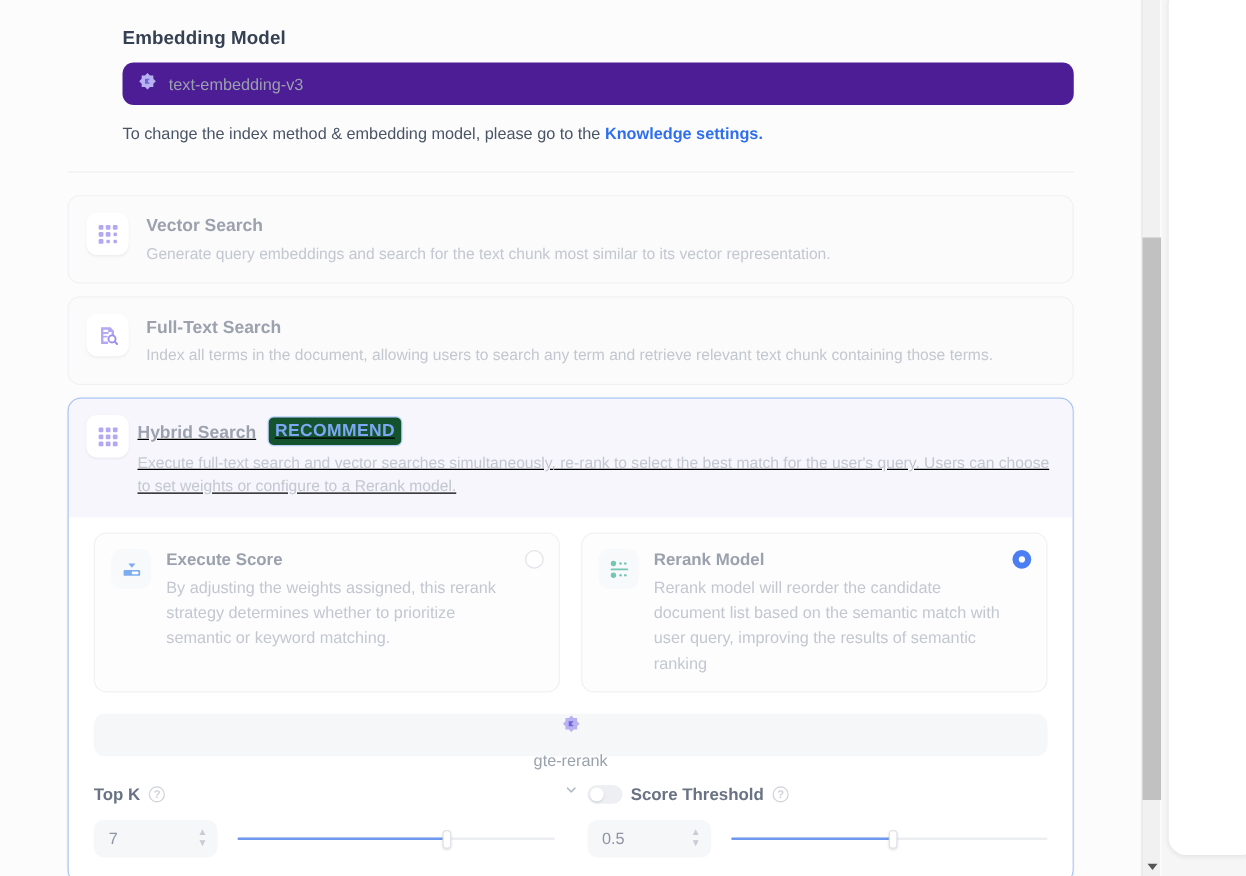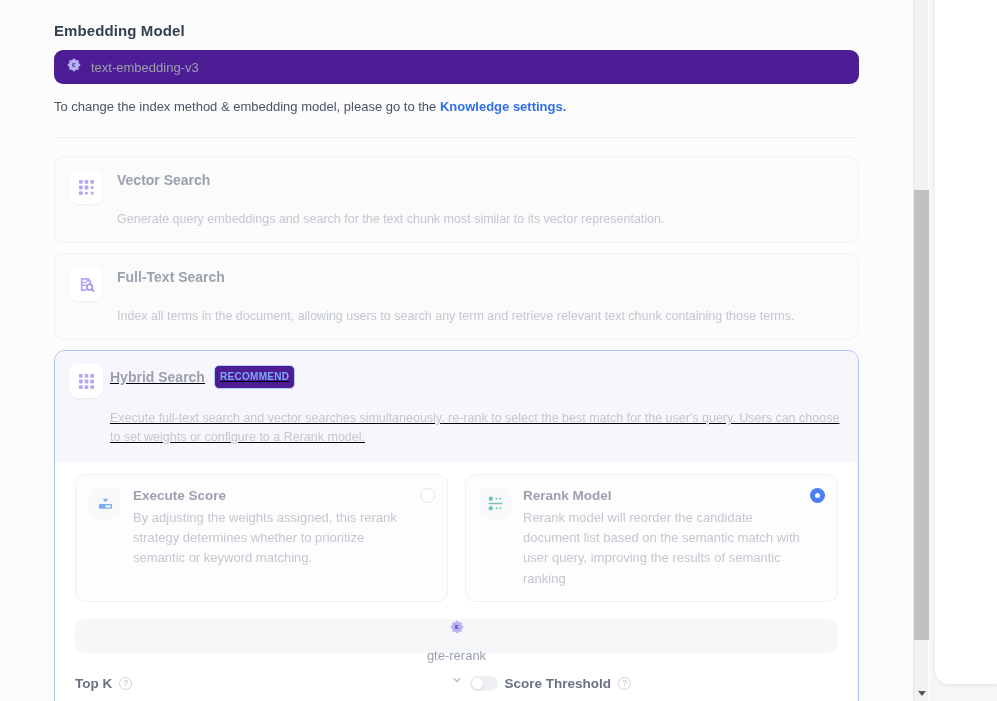--- a/index.html
+++ b/index.html
@@ -18,21 +18,21 @@
     padding: 0 54px;
     overflow: hidden;
   }
 
   .section-title {
     font-size: 15px; font-weight: 700; color: #354052;
     letter-spacing: .1px;
   }
 
   
-  #embedding-block { padding-top: 22px; }
+  #embedding-block { padding-top: 22px; margin-left: 44px; }
   .model-field {
     margin-top: 11px;
     height: 34px; border-radius: 9px;
     background: #4c1d95;
     display: flex; align-items: center; gap: 9px;
     padding: 0 12px;
   }
   .model-name { font-size: 13px; color: #9aa1ae; }
 
   .hint {
@@ -60,27 +60,27 @@
     display: flex; align-items: center; justify-content: center;
     box-shadow: 0 1px 2px rgba(16,24,40,.05);
   }
   .opt-body { flex: 1; min-width: 0; padding-top: 1px; }
   .opt-title {
     font-size: 14px; font-weight: 600; color: #9ba1ad;
     display: flex; align-items: center; gap: 9px;
     line-height: 19px;
   }
   .opt-desc {
-    margin-top: 20px; font-size: 12.5px; color: #c3c7cf; line-height: 1.52;
+    margin-top: 4px; font-size: 12.5px; color: #c3c7cf; line-height: 1.52;
   }
   .badge {
-    font-size: 10px; font-weight: 700; color: #7da7f5;
+    font-size: 14px; font-weight: 700; color: #7da7f5;
     border: 1px solid #b9d0fa; border-radius: 5px;
     padding: 1px 5px 2px; letter-spacing: .3px;
-    background: #4c1d95;
+    background: #14532d;
   }
 
   
   .hybrid {
     border: 1px solid #a8c4f5;
     border-radius: 11px;
     background: #ffffff;
     margin-bottom: 10px;
     overflow: hidden;
     box-shadow: 0 1px 2px rgba(16,24,40,.04);

